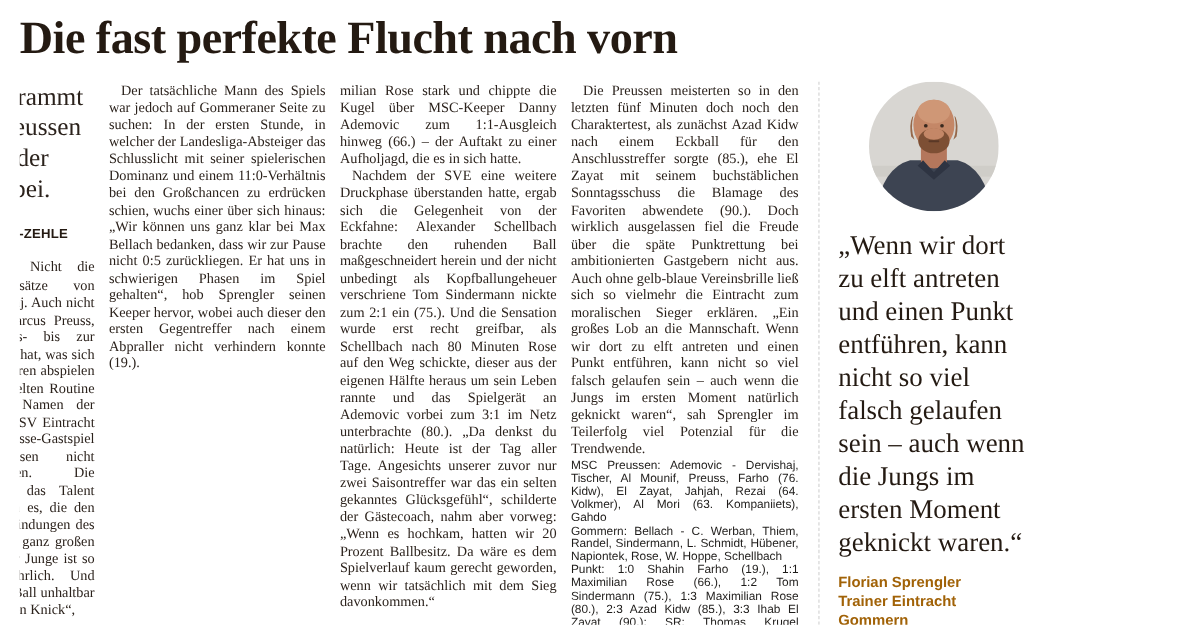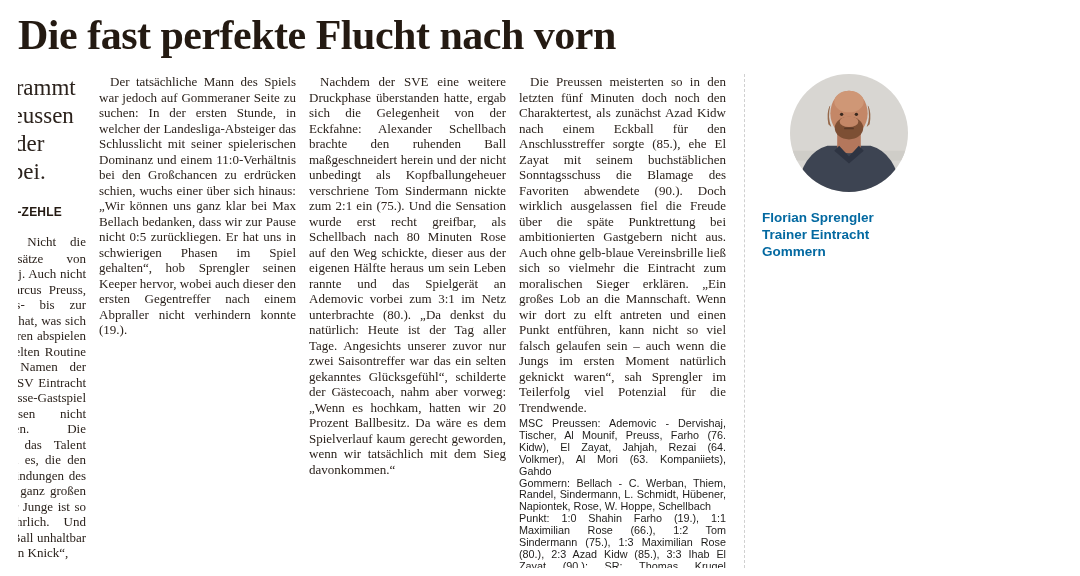--- a/index.html
+++ b/index.html
@@ -82,21 +82,21 @@
     font-size:24.5px;
     line-height:30px;
     color:#241a12;
     margin-bottom:12px;
   }
   .quote-name, .quote-role {
     font-family:"Liberation Sans", sans-serif;
     font-weight:700;
     font-size:13.5px;
     line-height:17px;
-    color:#0369a1;
+    color:#a16207;
   }
 </style>
 </head>
 <body>
 
 <div class="page">
 
   <h1 class="headline">Die fast perfekte Flucht nach vorn</h1>
 
   <div class="content">
@@ -105,20 +105,21 @@
       <p class="lead">Gommern schrammt beim MSC Preussen haarscharf an der Sensation vorbei.</p>
       <div class="byline">VON BJÖRN RICHTER-ZEHLE</div>
       <p class="body"><span class="dateline">MAGDEBURG/GOMMERN.</span> <span>Nicht die 100 Regionalliga-Einsätze von Kapitän Arbnor Dervishaj. Auch nicht die Erfahrung eines Marcus Preuss, der von der Landes- bis zur Verbandsliga alles erlebt hat, was sich zwischen zwei Fußballtoren abspielen kann. Von der versammelten Routine und den klangvollen Namen der Gegenseite hat sich der SV Eintracht Gommern im Landesklasse-Gastspiel beim MSC Preussen nicht beeindrucken lassen. Die Unbekümmertheit und das Talent eines 19-Jährigen waren es, die den Gästen in den letzten Windungen des Sonntagnachmittags den ganz großen Wurf vermasselten. „Der Junge ist so pfeilschnell wie gefährlich. Und natürlich haut er diesen Ball unhaltbar aus 30 Metern oben in den Knick“,</span></p>
     </div>
 
     <div class="col col-2">
       <p class="body indent">Der tatsächliche Mann des Spiels war jedoch auf Gommeraner Seite zu suchen: In der ersten Stunde, in welcher der Landesliga-Absteiger das Schlusslicht mit seiner spielerischen Dominanz und einem 11:0-Verhältnis bei den Großchancen zu erdrücken schien, wuchs einer über sich hinaus: „Wir können uns ganz klar bei Max Bellach bedanken, dass wir zur Pause nicht 0:5 zurückliegen. Er hat uns in schwierigen Phasen im Spiel gehalten“, hob Sprengler seinen Keeper hervor, wobei auch dieser den ersten Gegentreffer nach einem Abpraller nicht verhindern konnte (19.).</p>
     </div>
 
     <div class="col col-3">
+      <p class="body">milian Rose stark und chippte die Kugel über MSC-Keeper Danny Ademovic zum 1:1-Ausgleich hinweg (66.) – der Auftakt zu einer Aufholjagd, die es in sich hatte.</p>
       <p class="body indent">Nachdem der SVE eine weitere Druckphase überstanden hatte, ergab sich die Gelegenheit von der Eckfahne: Alexander Schellbach brachte den ruhenden Ball maßgeschneidert herein und der nicht unbedingt als Kopfballungeheuer verschriene Tom Sindermann nickte zum 2:1 ein (75.). Und die Sensation wurde erst recht greifbar, als Schellbach nach 80 Minuten Rose auf den Weg schickte, dieser aus der eigenen Hälfte heraus um sein Leben rannte und das Spielgerät an Ademovic vorbei zum 3:1 im Netz unterbrachte (80.). „Da denkst du natürlich: Heute ist der Tag aller Tage. Angesichts unserer zuvor nur zwei Saisontreffer war das ein selten gekanntes Glücksgefühl“, schilderte der Gästecoach, nahm aber vorweg: „Wenn es hochkam, hatten wir 20 Prozent Ballbesitz. Da wäre es dem Spielverlauf kaum gerecht geworden, wenn wir tatsächlich mit dem Sieg davonkommen.“</p>
     </div>
 
     <div class="col col-4">
       <p class="body indent">Die Preussen meisterten so in den letzten fünf Minuten doch noch den Charaktertest, als zunächst Azad Kidw nach einem Eckball für den Anschlusstreffer sorgte (85.), ehe El Zayat mit seinem buchstäblichen Sonntagsschuss die Blamage des Favoriten abwendete (90.). Doch wirklich ausgelassen fiel die Freude über die späte Punktrettung bei ambitionierten Gastgebern nicht aus. Auch ohne gelb-blaue Vereinsbrille ließ sich so vielmehr die Eintracht zum moralischen Sieger erklären. „Ein großes Lob an die Mannschaft. Wenn wir dort zu elft antreten und einen Punkt entführen, kann nicht so viel falsch gelaufen sein – auch wenn die Jungs im ersten Moment natürlich geknickt waren“, sah Sprengler im Teilerfolg viel Potenzial für die Trendwende.</p>
       <div class="stats">
         <p><b>MSC Preussen:</b> <span>Ademovic - Dervishaj, Tischer, Al Mounif, Preuss, Farho (76. Kidw), El Zayat, Jahjah, Rezai (64. Volkmer), Al Mori (63. Kompaniiets), Gahdo</span></p>
         <p><b>Gommern:</b> <span>Bellach - C. Werban, Thiem, Randel, Sindermann, L. Schmidt, Hübener, Napiontek, Rose, W. Hoppe, Schellbach</span></p>
         <p><b>Punkt:</b> <span>1:0 Shahin Farho (19.), 1:1 Maximilian Rose (66.), 1:2 Tom Sindermann (75.), 1:3 Maximilian Rose (80.), 2:3 Azad Kidw (85.), 3:3 Ihab El Zayat (90.);</span> <b>SR:</b> <span>Thomas Krugel (Haldensleben);</span>  </p>
       </div>
@@ -143,19 +144,20 @@
             <path d="M79 32 q3 12 -1 22 l3 -3 q2 -11 -1 -18 Z" fill="#96684a"></path>
             <ellipse cx="60" cy="55" rx="14.5" ry="11.5" fill="#7d4f34"></ellipse>
             <ellipse cx="60" cy="48.5" rx="9.5" ry="5.5" fill="#c48767"></ellipse>
             <rect x="55" y="54.5" width="10" height="1.8" rx="0.9" fill="#5a3826"></rect>
             <circle cx="52.5" cy="41" r="1.7" fill="#39291f"></circle>
             <circle cx="67.5" cy="41" r="1.7" fill="#39291f"></circle>
             <path d="M50 73 l10 11 l10 -11 l5 5 l-15 13 l-15 -13 Z" fill="#2e3442"></path>
           </g>
         </svg>
       </div>
+      <div class="pull-quote">„Wenn wir dort zu elft antreten und einen Punkt entführen, kann nicht so viel falsch gelaufen sein – auch wenn die Jungs im ersten Moment geknickt waren.“</div>
       <div class="quote-name">Florian Sprengler</div>
       <div class="quote-role">Trainer Eintracht Gommern</div>
 
     </div>
 
   </div>
 </div>
 
 </body></html>

